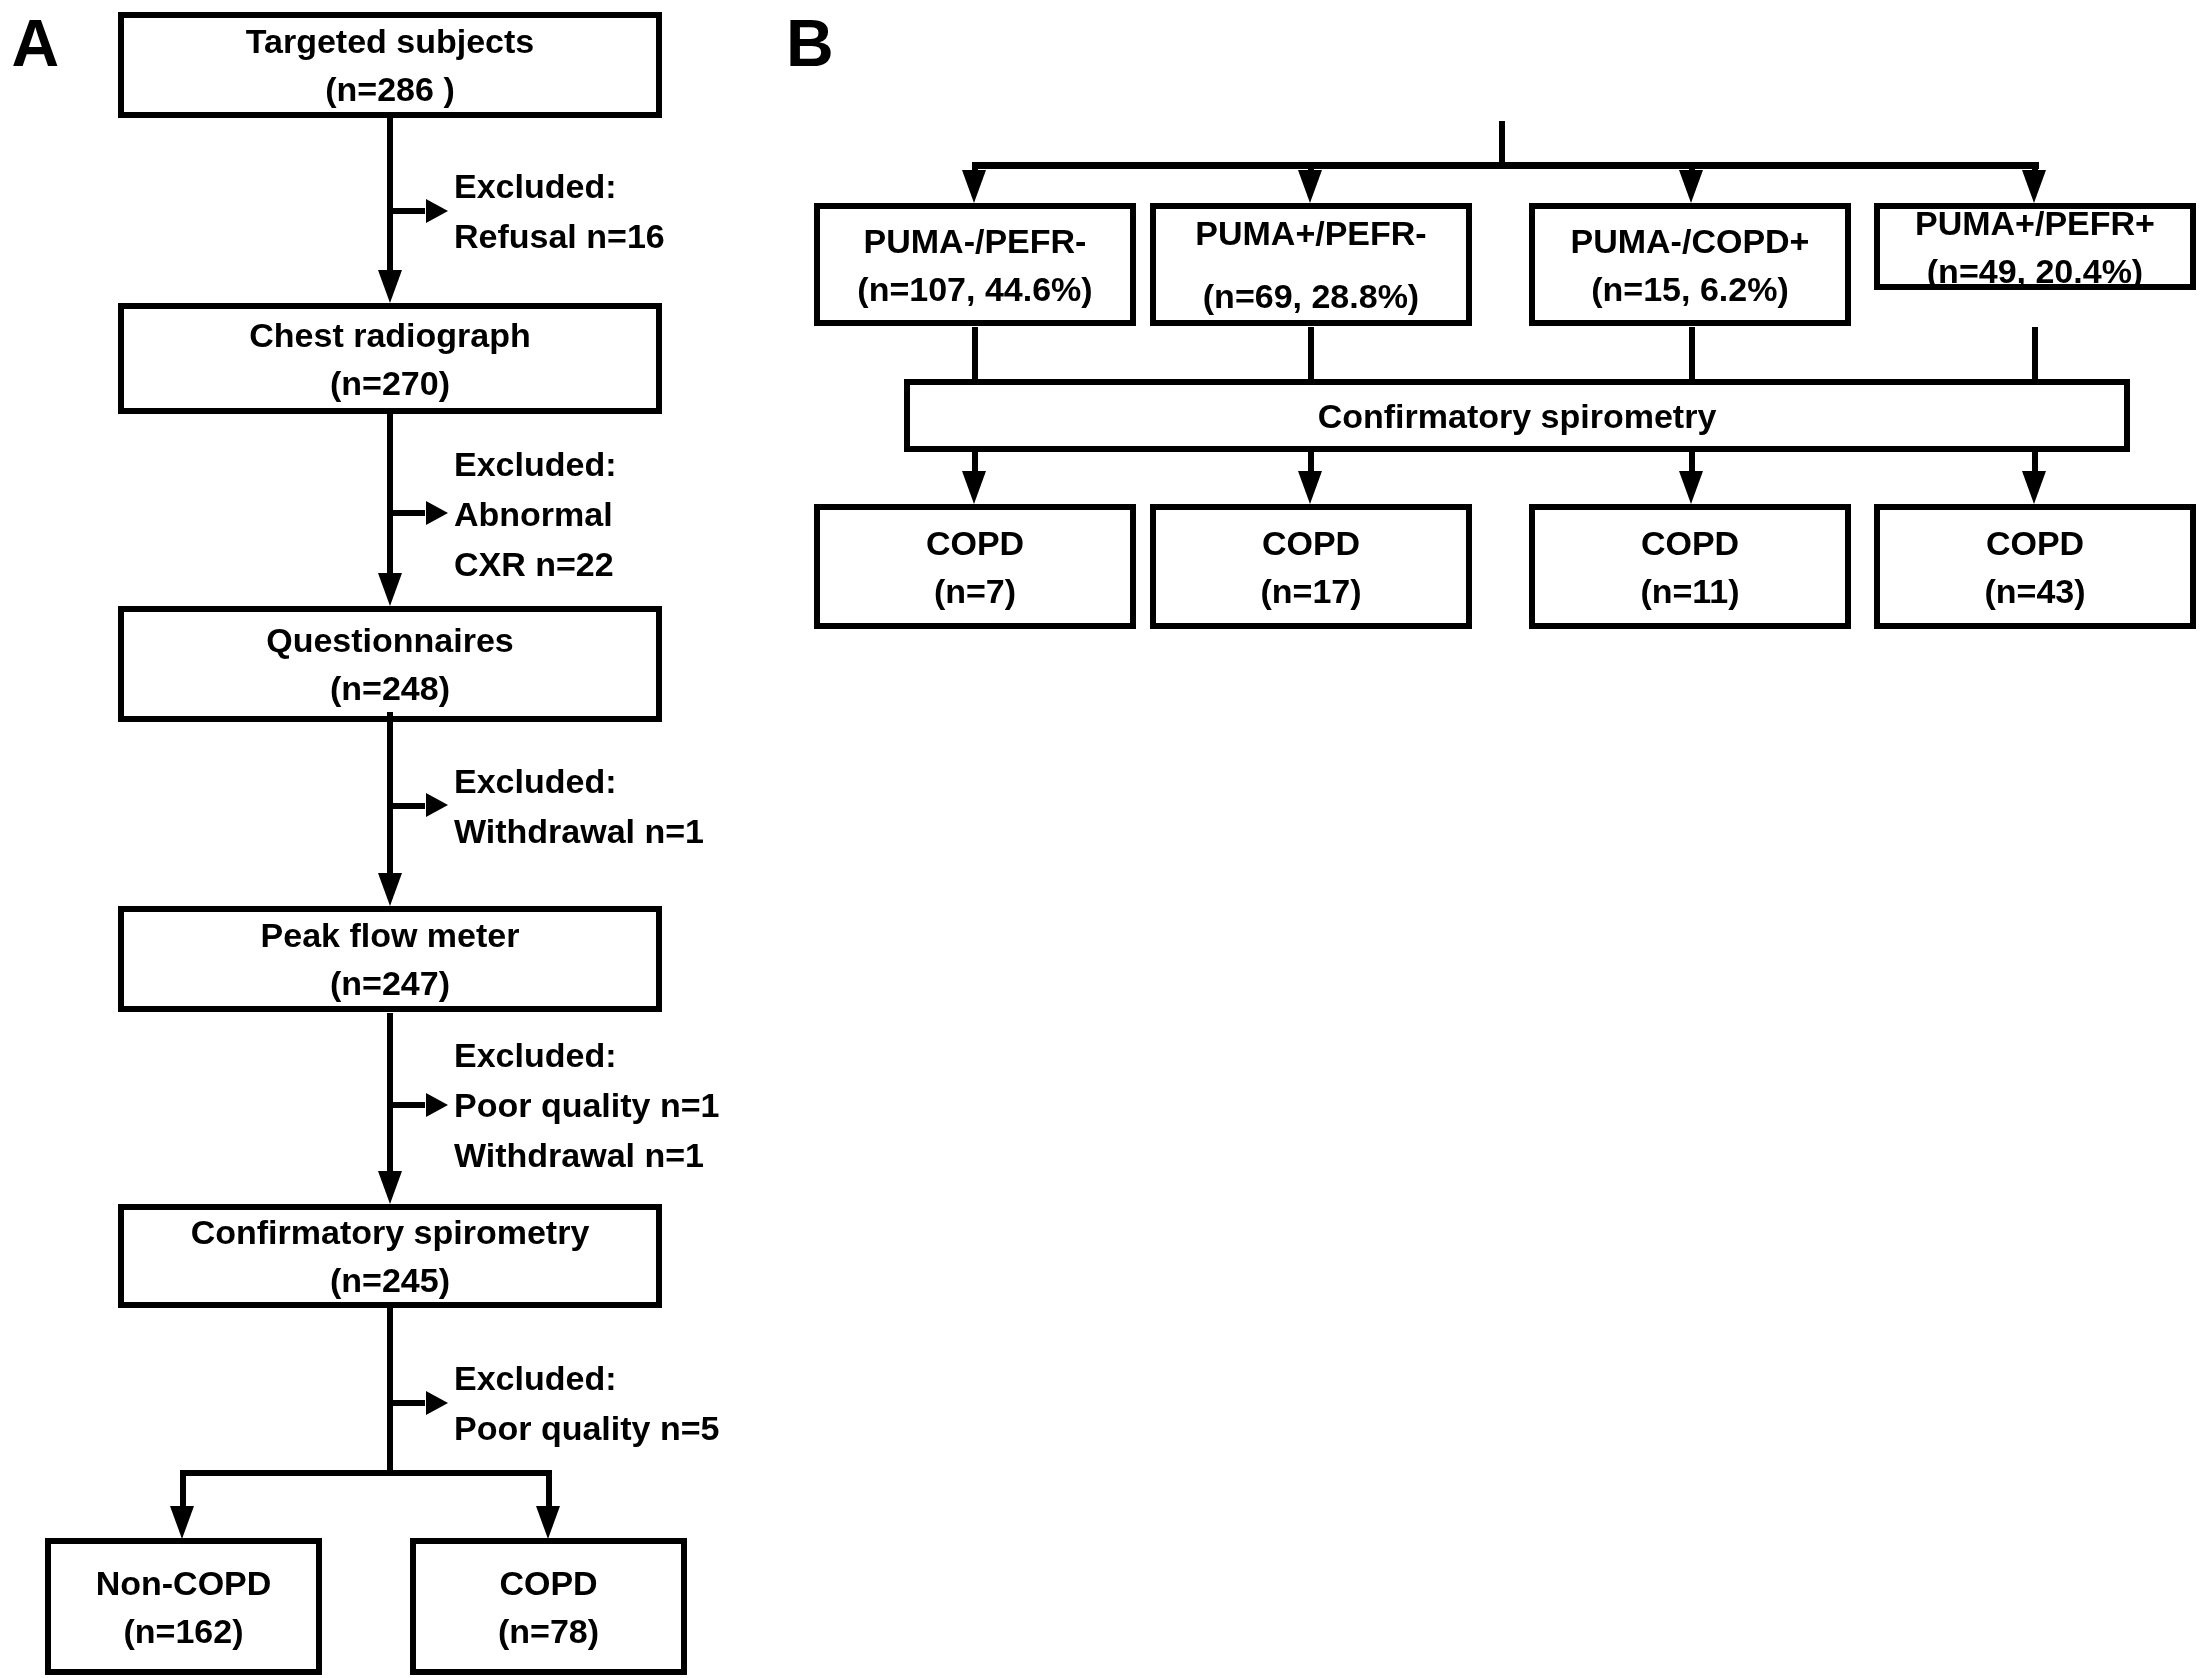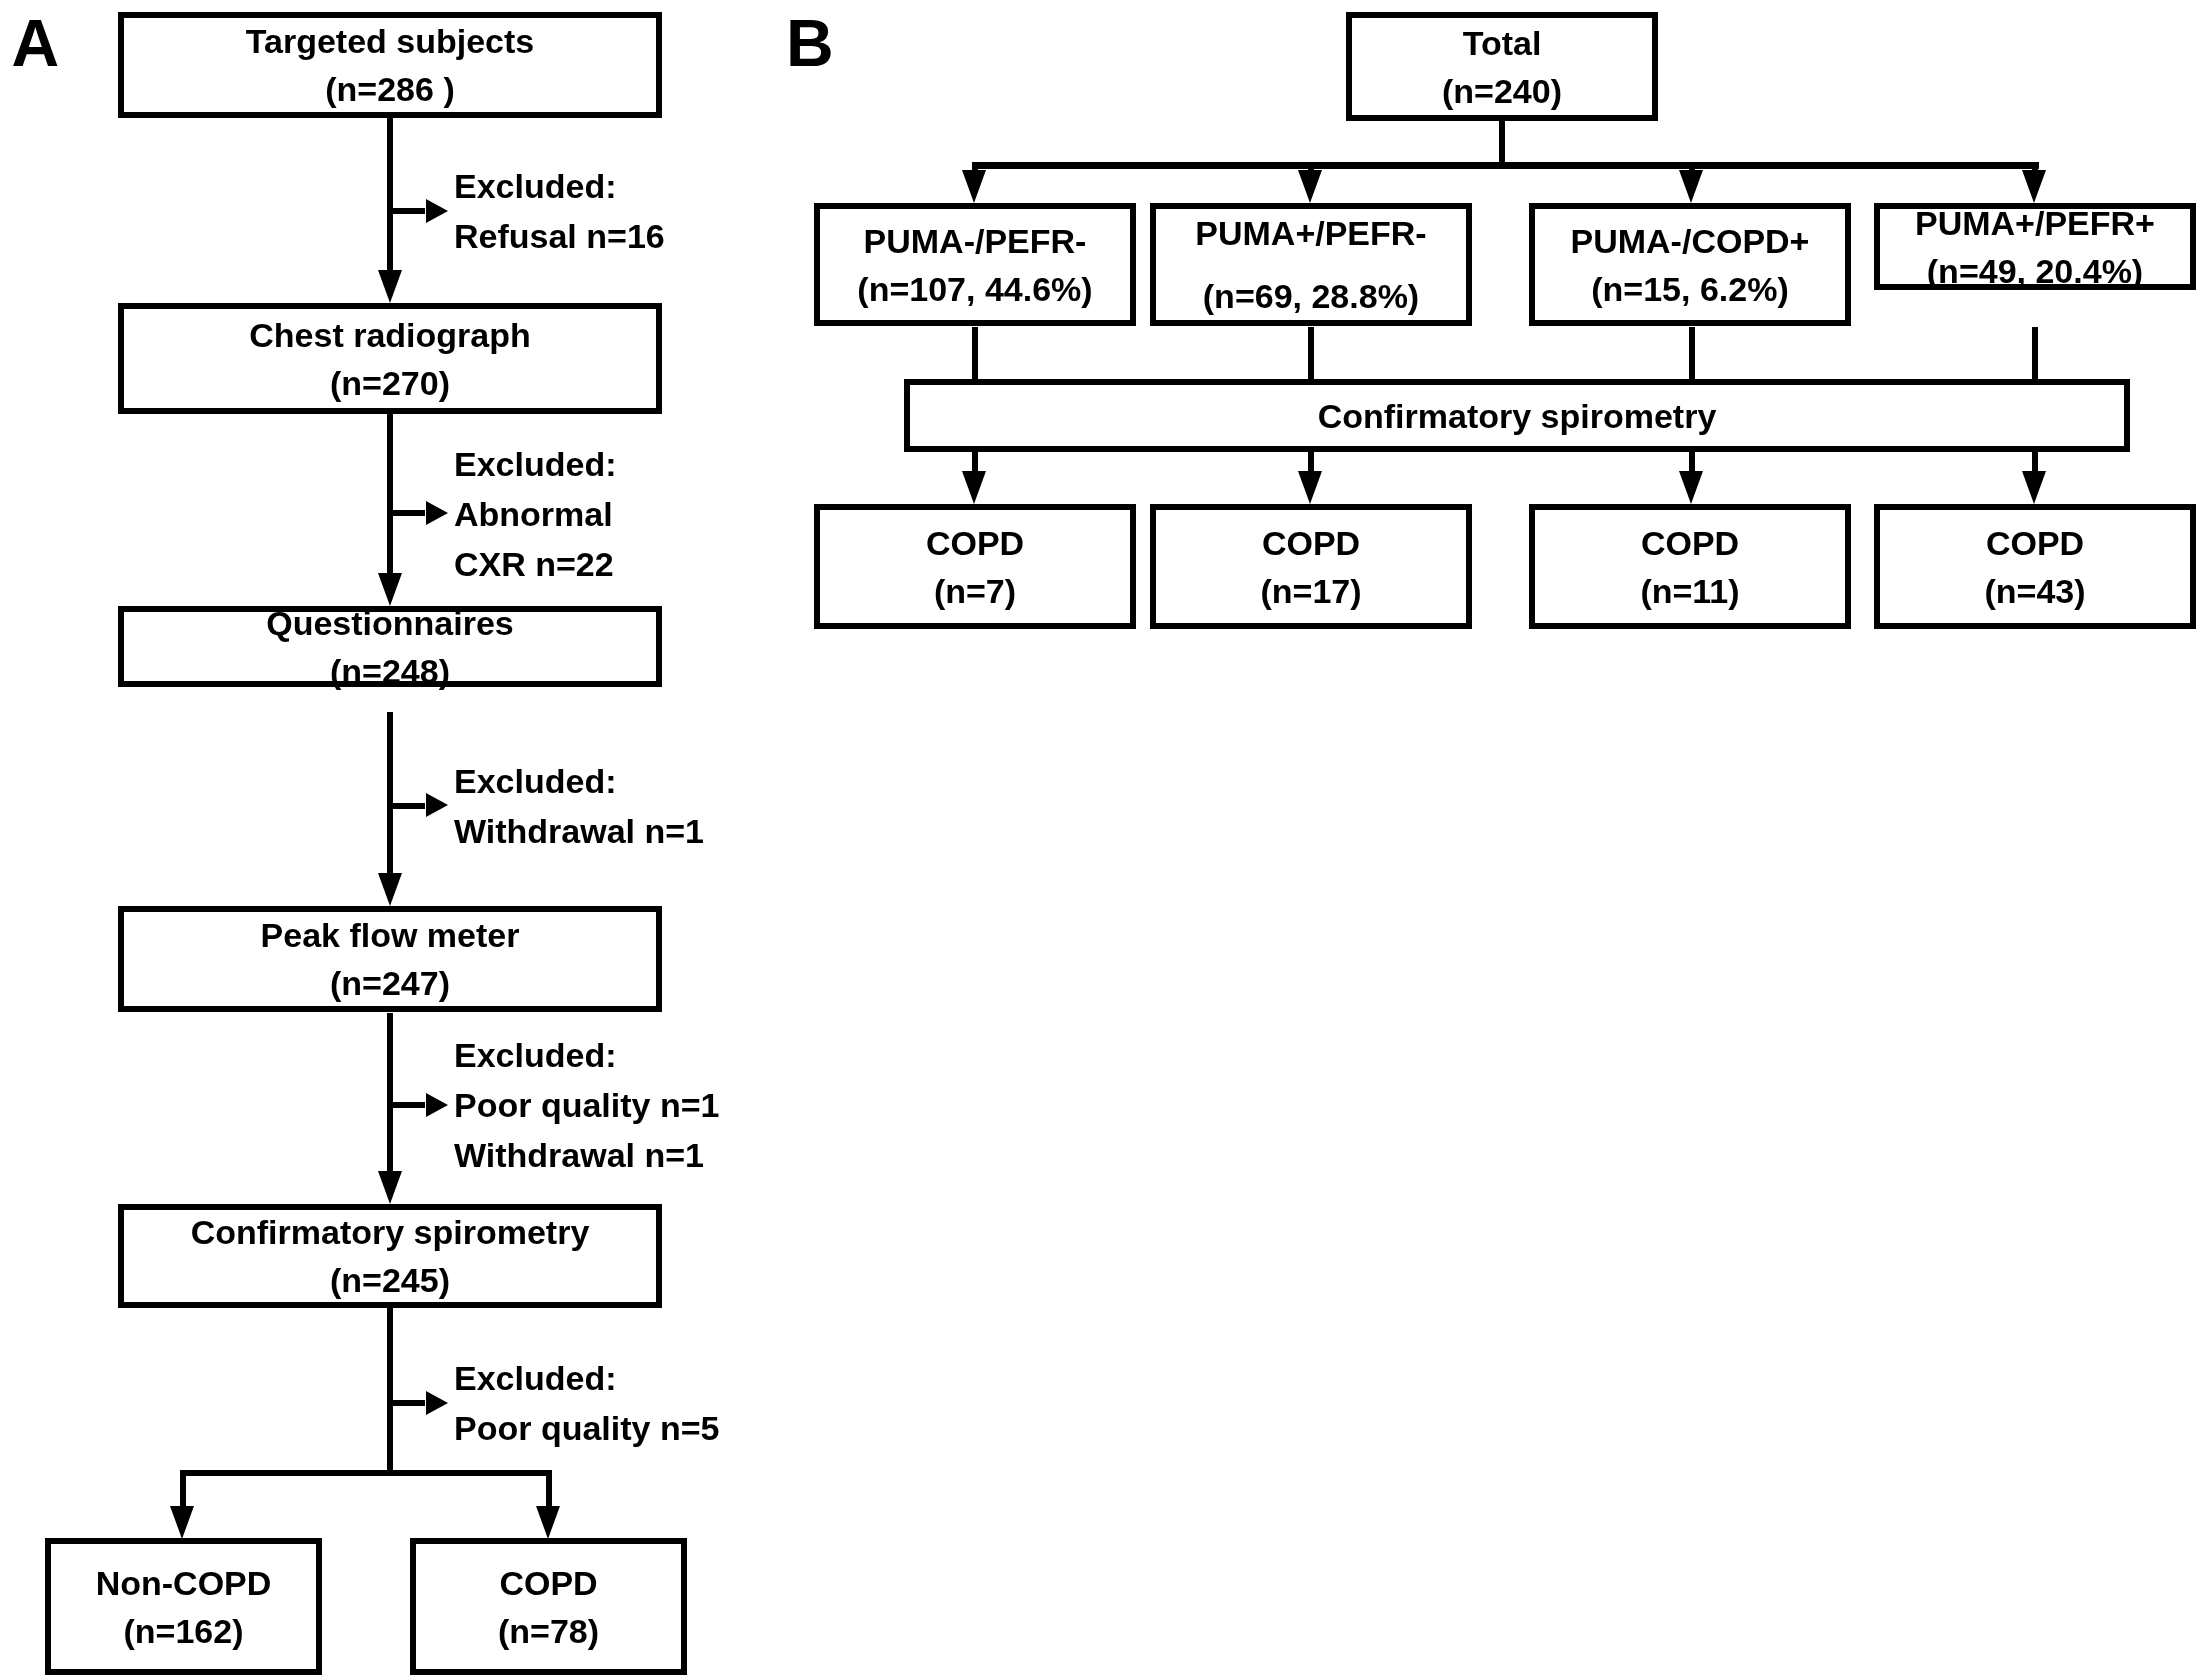--- a/index.html
+++ b/index.html
@@ -53,21 +53,21 @@
   <div class="vline" style="left:387px; top:414px; height:163px;"></div>
   <div class="tri-down" style="left:378px; top:573px;"></div>
   <div class="hline" style="left:390px; top:510px; width:35px;"></div>
   <div class="tri-right" style="left:426px; top:501px;"></div>
   <div class="extext" style="left:454px; top:439px;">
     <div>Excluded:</div>
     <div>Abnormal</div>
     <div>CXR n=22</div>
   </div>
 
-  <div class="fbox" style="left:118px; top:606px; width:544px; height:81px;">
+  <div class="fbox" style="left:118px; top:606px; width:544px; height:116px;">
     <span>Questionnaires</span>
     <span>(n=248)</span>
   </div>
 
   <div class="vline" style="left:387px; top:712px; height:166px;"></div>
   <div class="tri-down" style="left:378px; top:873px;"></div>
   <div class="hline" style="left:390px; top:803px; width:35px;"></div>
   <div class="tri-right" style="left:426px; top:793px;"></div>
   <div class="extext" style="left:454px; top:756px;">
     <div>Excluded:</div>
@@ -111,24 +111,20 @@
     <span>Non-COPD</span>
     <span>(n=162)</span>
   </div>
   <div class="fbox" style="left:410px; top:1538px; width:277px; height:137px;">
     <span>COPD</span>
     <span>(n=78)</span>
   </div>
 
   <div class="panel-label" style="left:786px; top:9.5px;">B</div>
 
-  <div class="fbox" style="left:1346px; top:12px; width:312px; height:109px;">
-    <span>Total</span>
-    <span>(n=240)</span>
-  </div>
 
   <div class="vline" style="left:1499px; top:121px; height:45px;"></div>
   <div class="hline14" style="left:972px; top:162px; width:1067px;"></div>
 
   <div class="vline" style="left:972px; top:162px; height:14px;"></div>
   <div class="tri-down" style="left:962px; top:170px;"></div>
   <div class="vline" style="left:1308px; top:162px; height:14px;"></div>
   <div class="tri-down" style="left:1298px; top:170px;"></div>
   <div class="vline" style="left:1689px; top:162px; height:14px;"></div>
   <div class="tri-down" style="left:1679px; top:170px;"></div>

